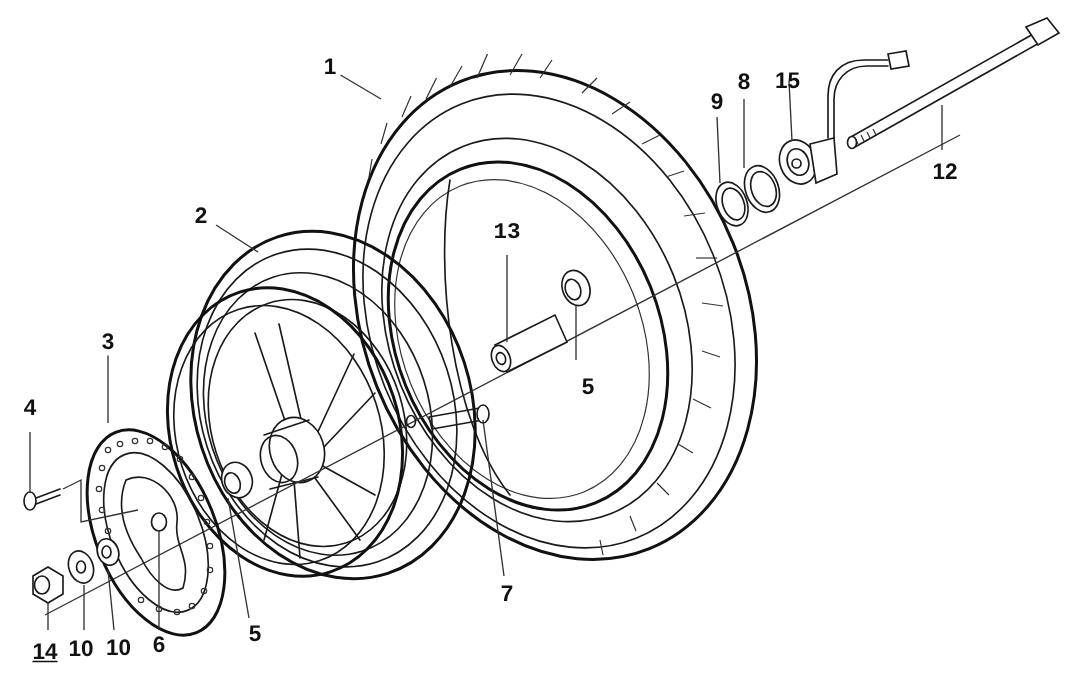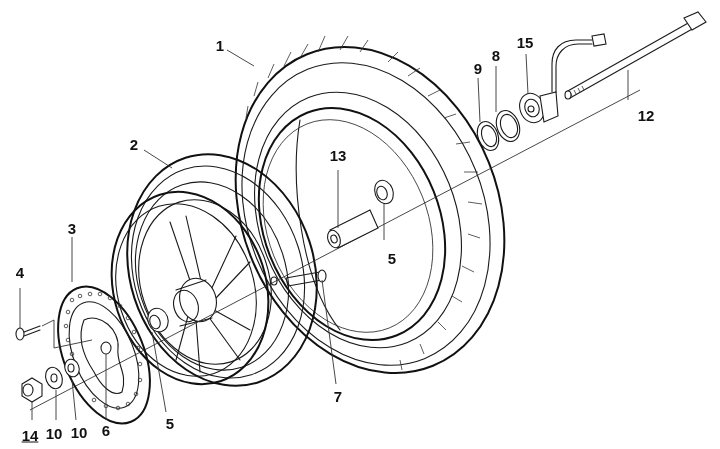--- a/index.html
+++ b/index.html
@@ -203,17 +203,17 @@
 <div class="lbl" style="left:72px;top:228px;">3</div>
 <div class="lbl" style="left:20px;top:272px;">4</div>
 <div class="lbl" style="left:392px;top:258px;">5</div>
 <div class="lbl" style="left:170px;top:423px;">5</div>
 <div class="lbl" style="left:106px;top:430px;">6</div>
 <div class="lbl" style="left:338px;top:396px;">7</div>
 <div class="lbl" style="left:496px;top:55px;">8</div>
 <div class="lbl" style="left:478px;top:68px;">9</div>
 <div class="lbl" style="left:79px;top:432px;">10</div>
 <div class="lbl" style="left:54px;top:433px;">10</div>
-<div class="lbl" style="left:646px;top:115px;">12</div>
-<div class="lbl" style="left:338px;top:155px;">13</div>
+<div class="lbl" style="left:630px;top:115px;">12</div>
+<div class="lbl" style="left:338px;top:155px;font-family:Liberation Mono, monospace;">13</div>
 <div class="lbl" style="left:30px;top:435px;text-decoration:underline;">14</div>
-<div class="lbl" style="left:525px;top:42px;">15</div>
+<div class="lbl" style="left:525px;top:54px;">15</div>
 </div>
 
 </body></html>

